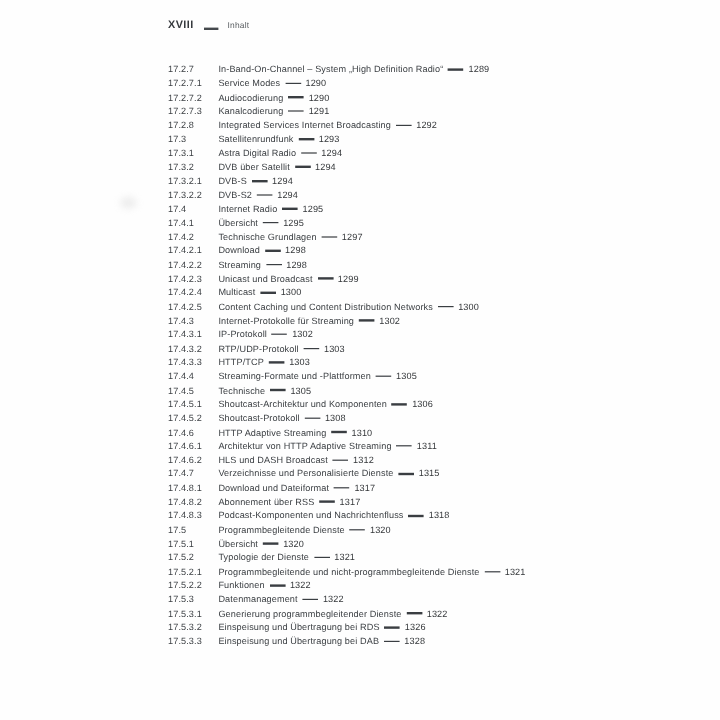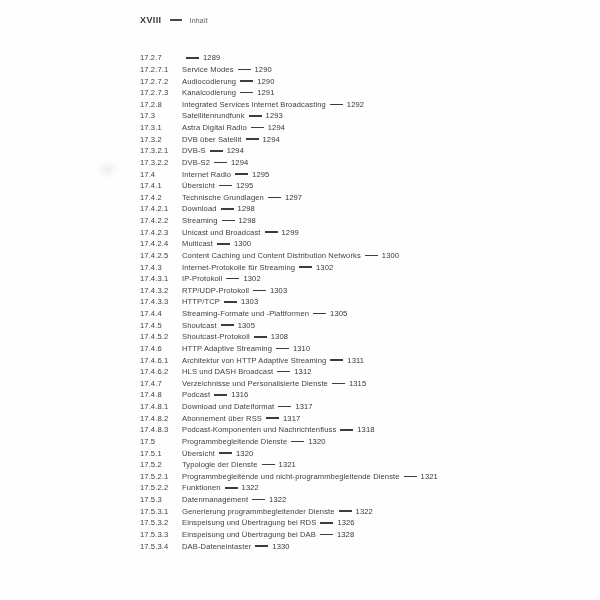--- a/index.html
+++ b/index.html
@@ -30,21 +30,21 @@
     background: #d9d9d9;
     border-radius: 50%;
     filter: blur(3px);
     opacity: 0.45;
   }
   .header {
     position: absolute;
     left: 140px;
     top: 15px;
     display: flex;
-    align-items: center;
+    align-items: flex-end;
     white-space: nowrap;
   }
   .header .roman {
     font-weight: bold;
     font-size: 9px;
     letter-spacing: 0.4px;
     color: #35393d;
   }
   .header .hrule {
     display: inline-block;
@@ -102,20 +102,21 @@
 
   <div class="header">
     <span class="roman">XVIII</span>
     <span class="hrule"></span>
     <span class="section">Inhalt</span>
   </div>
 
   <div class="toc" id="toc-list">
     <div class="row">
       <span class="num">17.2.7</span>
+      <span class="title">In-Band-On-Channel – System „High Definition Radio“</span>
       <span class="leader"></span>
       <span class="pageno">1289</span>
     </div>
 
     <div class="row">
       <span class="num">17.2.7.1</span>
       <span class="title">Service Modes</span>
       <span class="leader"></span>
       <span class="pageno">1290</span>
     </div>
@@ -262,25 +263,31 @@
 
     <div class="row">
       <span class="num">17.4.4</span>
       <span class="title">Streaming-Formate und -Plattformen</span>
       <span class="leader"></span>
       <span class="pageno">1305</span>
     </div>
 
     <div class="row">
       <span class="num">17.4.5</span>
-      <span class="title">Shoutcast</span>
+      <span class="title">Technische</span>
       <span class="leader"></span>
       <span class="pageno">1305</span>
     </div>
 
+    <div class="row">
+      <span class="num">17.4.5.1</span>
+      <span class="title">Shoutcast-Architektur und Komponenten</span>
+      <span class="leader"></span>
+      <span class="pageno">1306</span>
+    </div>
 
     <div class="row">
       <span class="num">17.4.5.2</span>
       <span class="title">Shoutcast-Protokoll</span>
       <span class="leader"></span>
       <span class="pageno">1308</span>
     </div>
 
     <div class="row">
       <span class="num">17.4.6</span>
@@ -303,26 +310,20 @@
       <span class="pageno">1312</span>
     </div>
 
     <div class="row">
       <span class="num">17.4.7</span>
       <span class="title">Verzeichnisse und Personalisierte Dienste</span>
       <span class="leader"></span>
       <span class="pageno">1315</span>
     </div>
 
-    <div class="row">
-      <span class="num">17.4.8</span>
-      <span class="title">Podcast</span>
-      <span class="leader"></span>
-      <span class="pageno">1316</span>
-    </div>
 
     <div class="row">
       <span class="num">17.4.8.1</span>
       <span class="title">Download und Dateiformat</span>
       <span class="leader"></span>
       <span class="pageno">1317</span>
     </div>
 
     <div class="row">
       <span class="num">17.4.8.2</span>
@@ -394,21 +395,15 @@
       <span class="pageno">1326</span>
     </div>
 
     <div class="row">
       <span class="num">17.5.3.3</span>
       <span class="title">Einspeisung und Übertragung bei DAB</span>
       <span class="leader"></span>
       <span class="pageno">1328</span>
     </div>
 
-    <div class="row">
-      <span class="num">17.5.3.4</span>
-      <span class="title">DAB-Dateneintaster</span>
-      <span class="leader"></span>
-      <span class="pageno">1330</span>
-    </div>
   </div>
 
 </div>
 
 </body></html>

